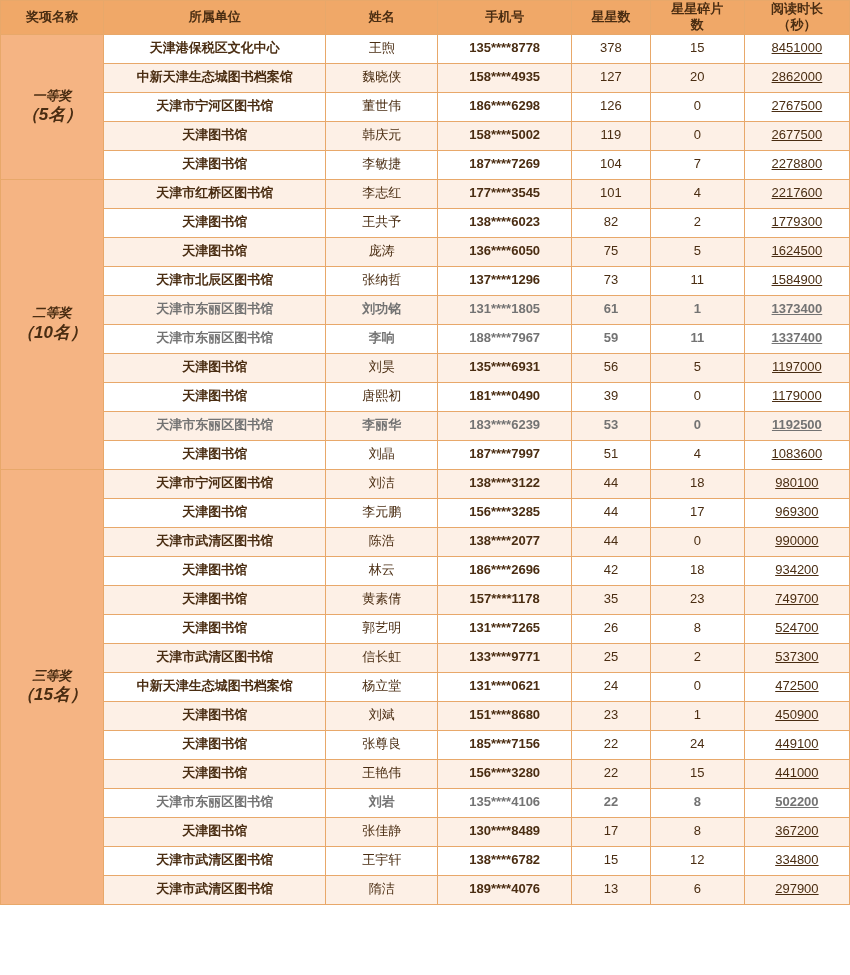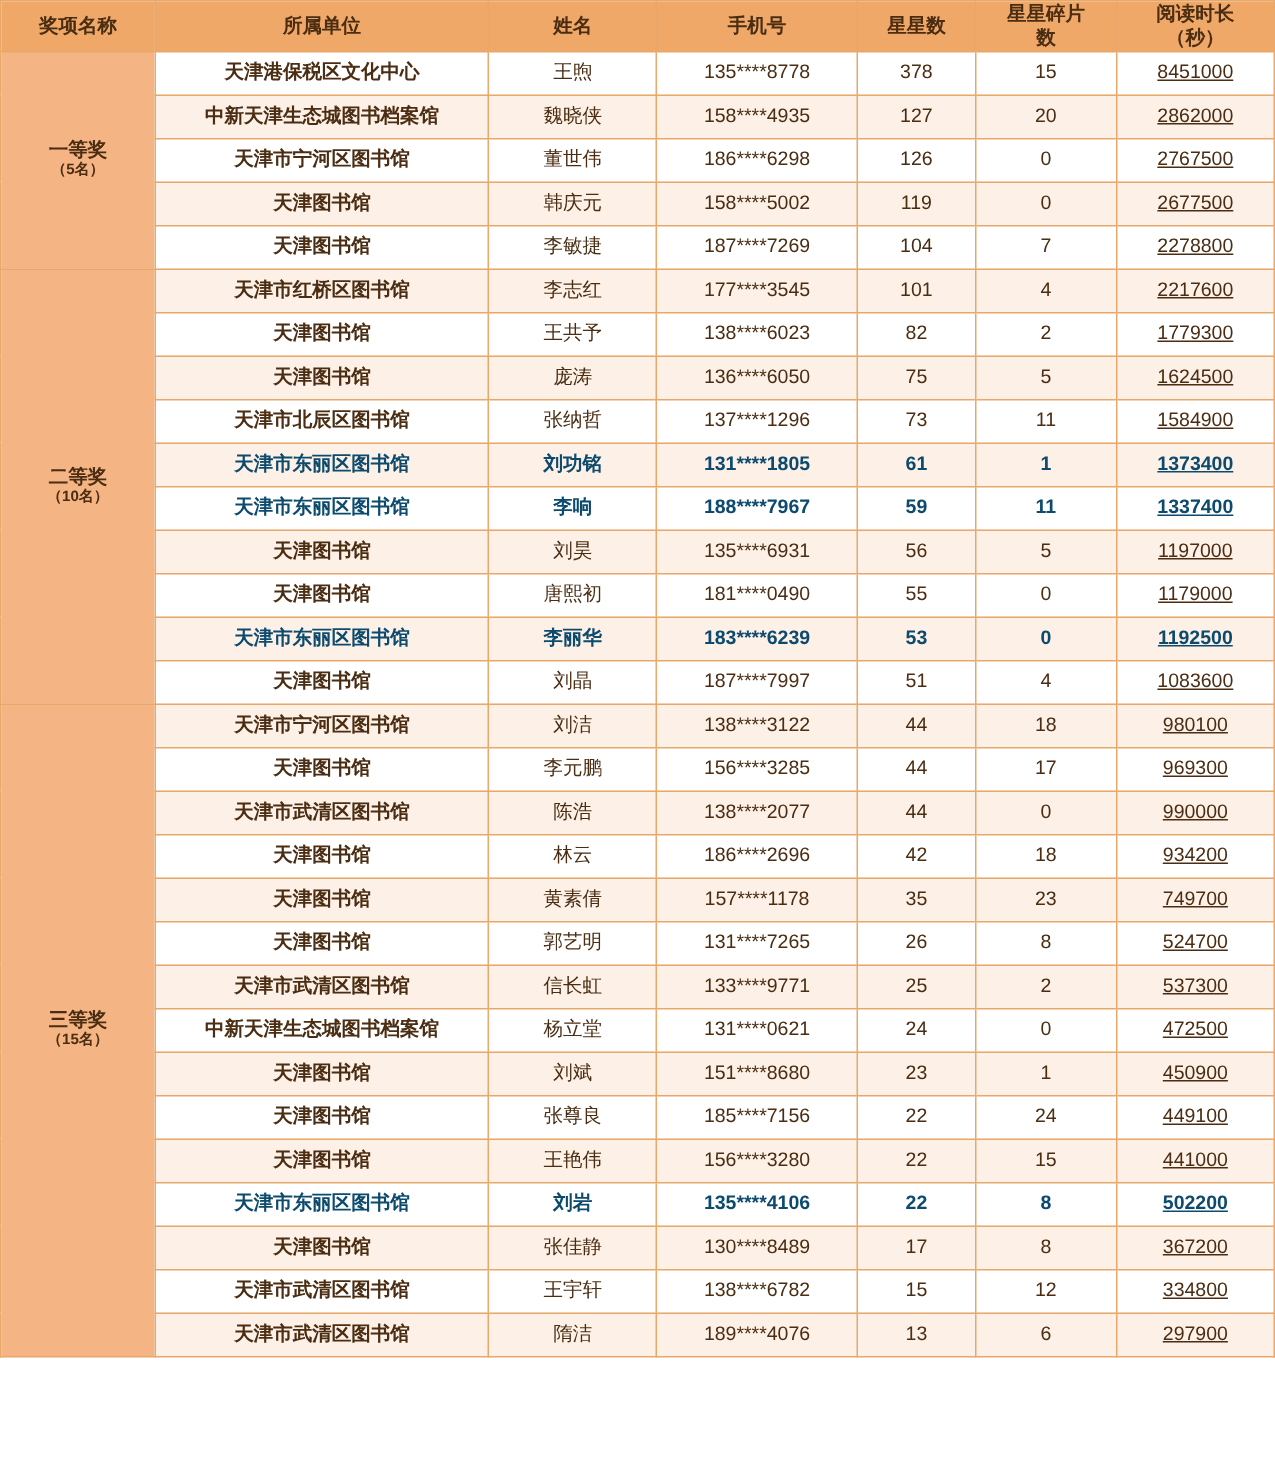--- a/index.html
+++ b/index.html
@@ -38,41 +38,42 @@
     height: 36px;
     border: 1px solid #e8a86a;
   }
   
   td.group-cell {
     background: #f5b483;
     color: #ffffff;
     font-weight: bold;
     font-size: 14px;
     width: 92px;
+    font-style: italic;
   }
   td.group-cell .g-line2 {
     display: block;
-    font-size: 10px;
+    font-size: 17px;
   }
   
   tr.band-a td.data {
     background: #ffffff;
   }
   tr.band-b td.data {
     background: #fdf0e6;
   }
   td.unit { width: 200px; font-size: 13px; font-weight: bold; }
   td.name { width: 100px; font-size: 13px; }
-  td.phone { width: 120px; font-size: 12px; }
+  td.phone { width: 120px; font-size: 12px; font-weight: bold; }
   td.stars { width: 70px; font-size: 13px; }
   td.frag { width: 84px; font-size: 13px; }
   td.dur { width: 94px; font-size: 13px; text-decoration: underline; }
 
   tr.highlight td.data {
-    color: #0c4a6e;
+    color: #737373;
     font-weight: bold;
   }
   th.col-award { width: 92px; }
   th.col-unit { width: 200px; }
   th.col-name { width: 100px; }
   th.col-phone { width: 120px; }
   th.col-stars { width: 70px; }
   th.col-frag { width: 84px; }
   th.col-dur { width: 94px; }
   th .th-line { display: block; }
@@ -204,21 +205,21 @@
         <td class="data name">刘昊</td>
         <td class="data phone">135****6931</td>
         <td class="data stars">56</td>
         <td class="data frag">5</td>
         <td class="data dur">1197000</td>
       </tr>
       <tr class="band-a">
         <td class="data unit">天津图书馆</td>
         <td class="data name">唐熙初</td>
         <td class="data phone">181****0490</td>
-        <td class="data stars">55</td>
+        <td class="data stars">39</td>
         <td class="data frag">0</td>
         <td class="data dur">1179000</td>
       </tr>
       <tr class="band-b highlight">
         <td class="data unit">天津市东丽区图书馆</td>
         <td class="data name">李丽华</td>
         <td class="data phone">183****6239</td>
         <td class="data stars">53</td>
         <td class="data frag">0</td>
         <td class="data dur">1192500</td>

